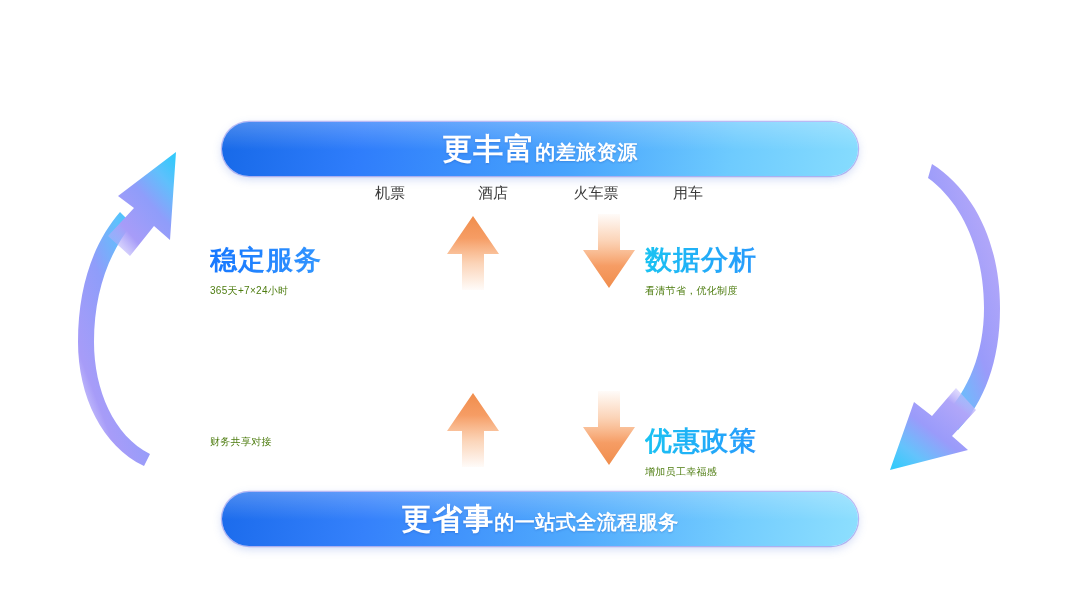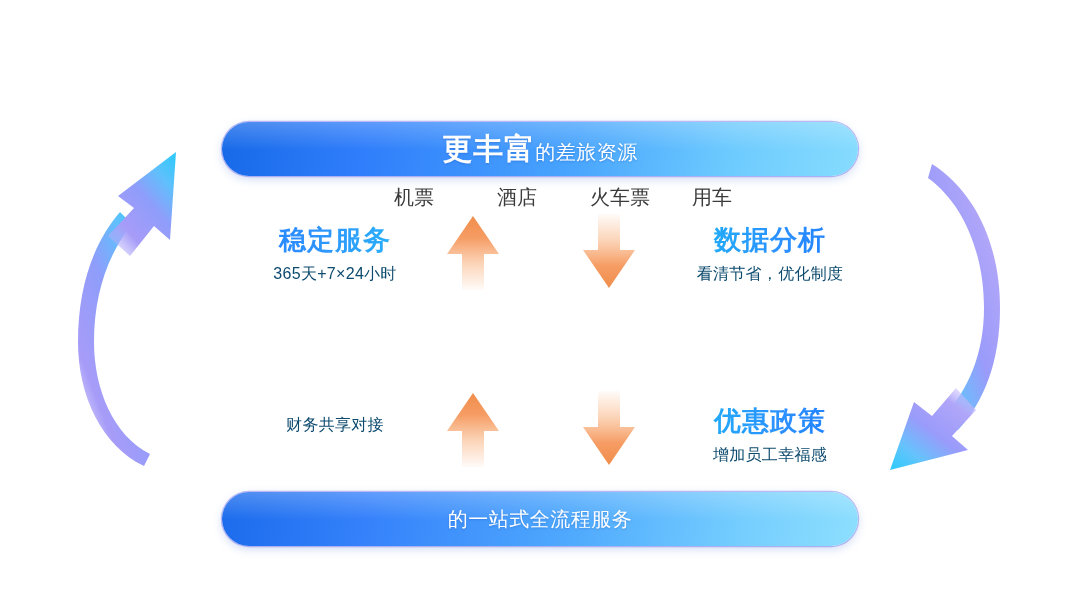--- a/index.html
+++ b/index.html
@@ -67,69 +67,68 @@
     align-items: baseline;
     z-index: 2;
   }
   .banner-text .big {
     font-size: 30px;
     font-weight: 700;
     letter-spacing: 1px;
   }
   .banner-text .small {
     font-size: 20px;
-    font-weight: 400;
+    font-weight: 700;
     letter-spacing: 0.5px;
   }
 
   
   .channels {
     position: absolute;
     top: 184px;
     left: 222px;
     width: 636px;
     height: 20px;
   }
   .channel {
     position: absolute;
     top: 0;
-    font-size: 20px;
+    font-size: 15px;
     color: #3b3b3b;
     white-space: nowrap;
     transform: translateX(-50%);
-    margin-left: 24px;
   }
 
   
   .feature {
     position: absolute;
     width: 250px;
-    text-align: center;
+    margin-top: 20px;
   }
   .feature .title {
     font-size: 27px;
     font-weight: 700;
     letter-spacing: 1px;
     line-height: 1.12;
     background-clip: text;
     -webkit-background-clip: text;
     color: transparent;
     -webkit-text-fill-color: transparent;
     white-space: nowrap;
   }
   .grad-left .title {
     background-image: linear-gradient(95deg, #1677ff 0%, #2f92ff 40%, #22c6f5 100%);
   }
   .grad-right .title {
     background-image: linear-gradient(95deg, #1ac3f2 0%, #2b90ff 55%, #1370ff 100%);
   }
   .feature .sub {
     margin-top: 9px;
-    font-size: 16px;
-    color: #0c4a6e;
+    font-size: 10px;
+    color: #4d7c0f;
     white-space: nowrap;
     letter-spacing: 0.3px;
   }
 
   .feature-stable  { left: 210px;  top: 225px; }
   .feature-data    { left: 645px;  top: 225px; }
   .feature-connect { left: 210px;  top: 406px; }
   .feature-policy  { left: 645px;  top: 406px; }
 
   
@@ -233,20 +232,21 @@
   </div>
   <div class="oarrow oarrow-down-2">
     <svg width="58" height="76" viewBox="0 0 58 76">
       <path d="M29 74 L55 36 L40 36 L40 0 L18 0 L18 36 L3 36 Z" fill="url(#gOrangeDown)"></path>
     </svg>
   </div>
 
   <div class="banner banner-3">
     <span class="sheen"></span>
     <span class="banner-text">
+      <span class="big">更省事</span>
         <span class="small">的一站式全流程服务</span>
     </span>
   </div>
 
   <div class="sidearrow sidearrow-left">
     <svg width="130" height="330" viewBox="0 0 130 330">
       <path d="M72 316
                C 30 296, 6 246, 6 192
                C 6 136, 22 92, 48 62
                L 60 74

